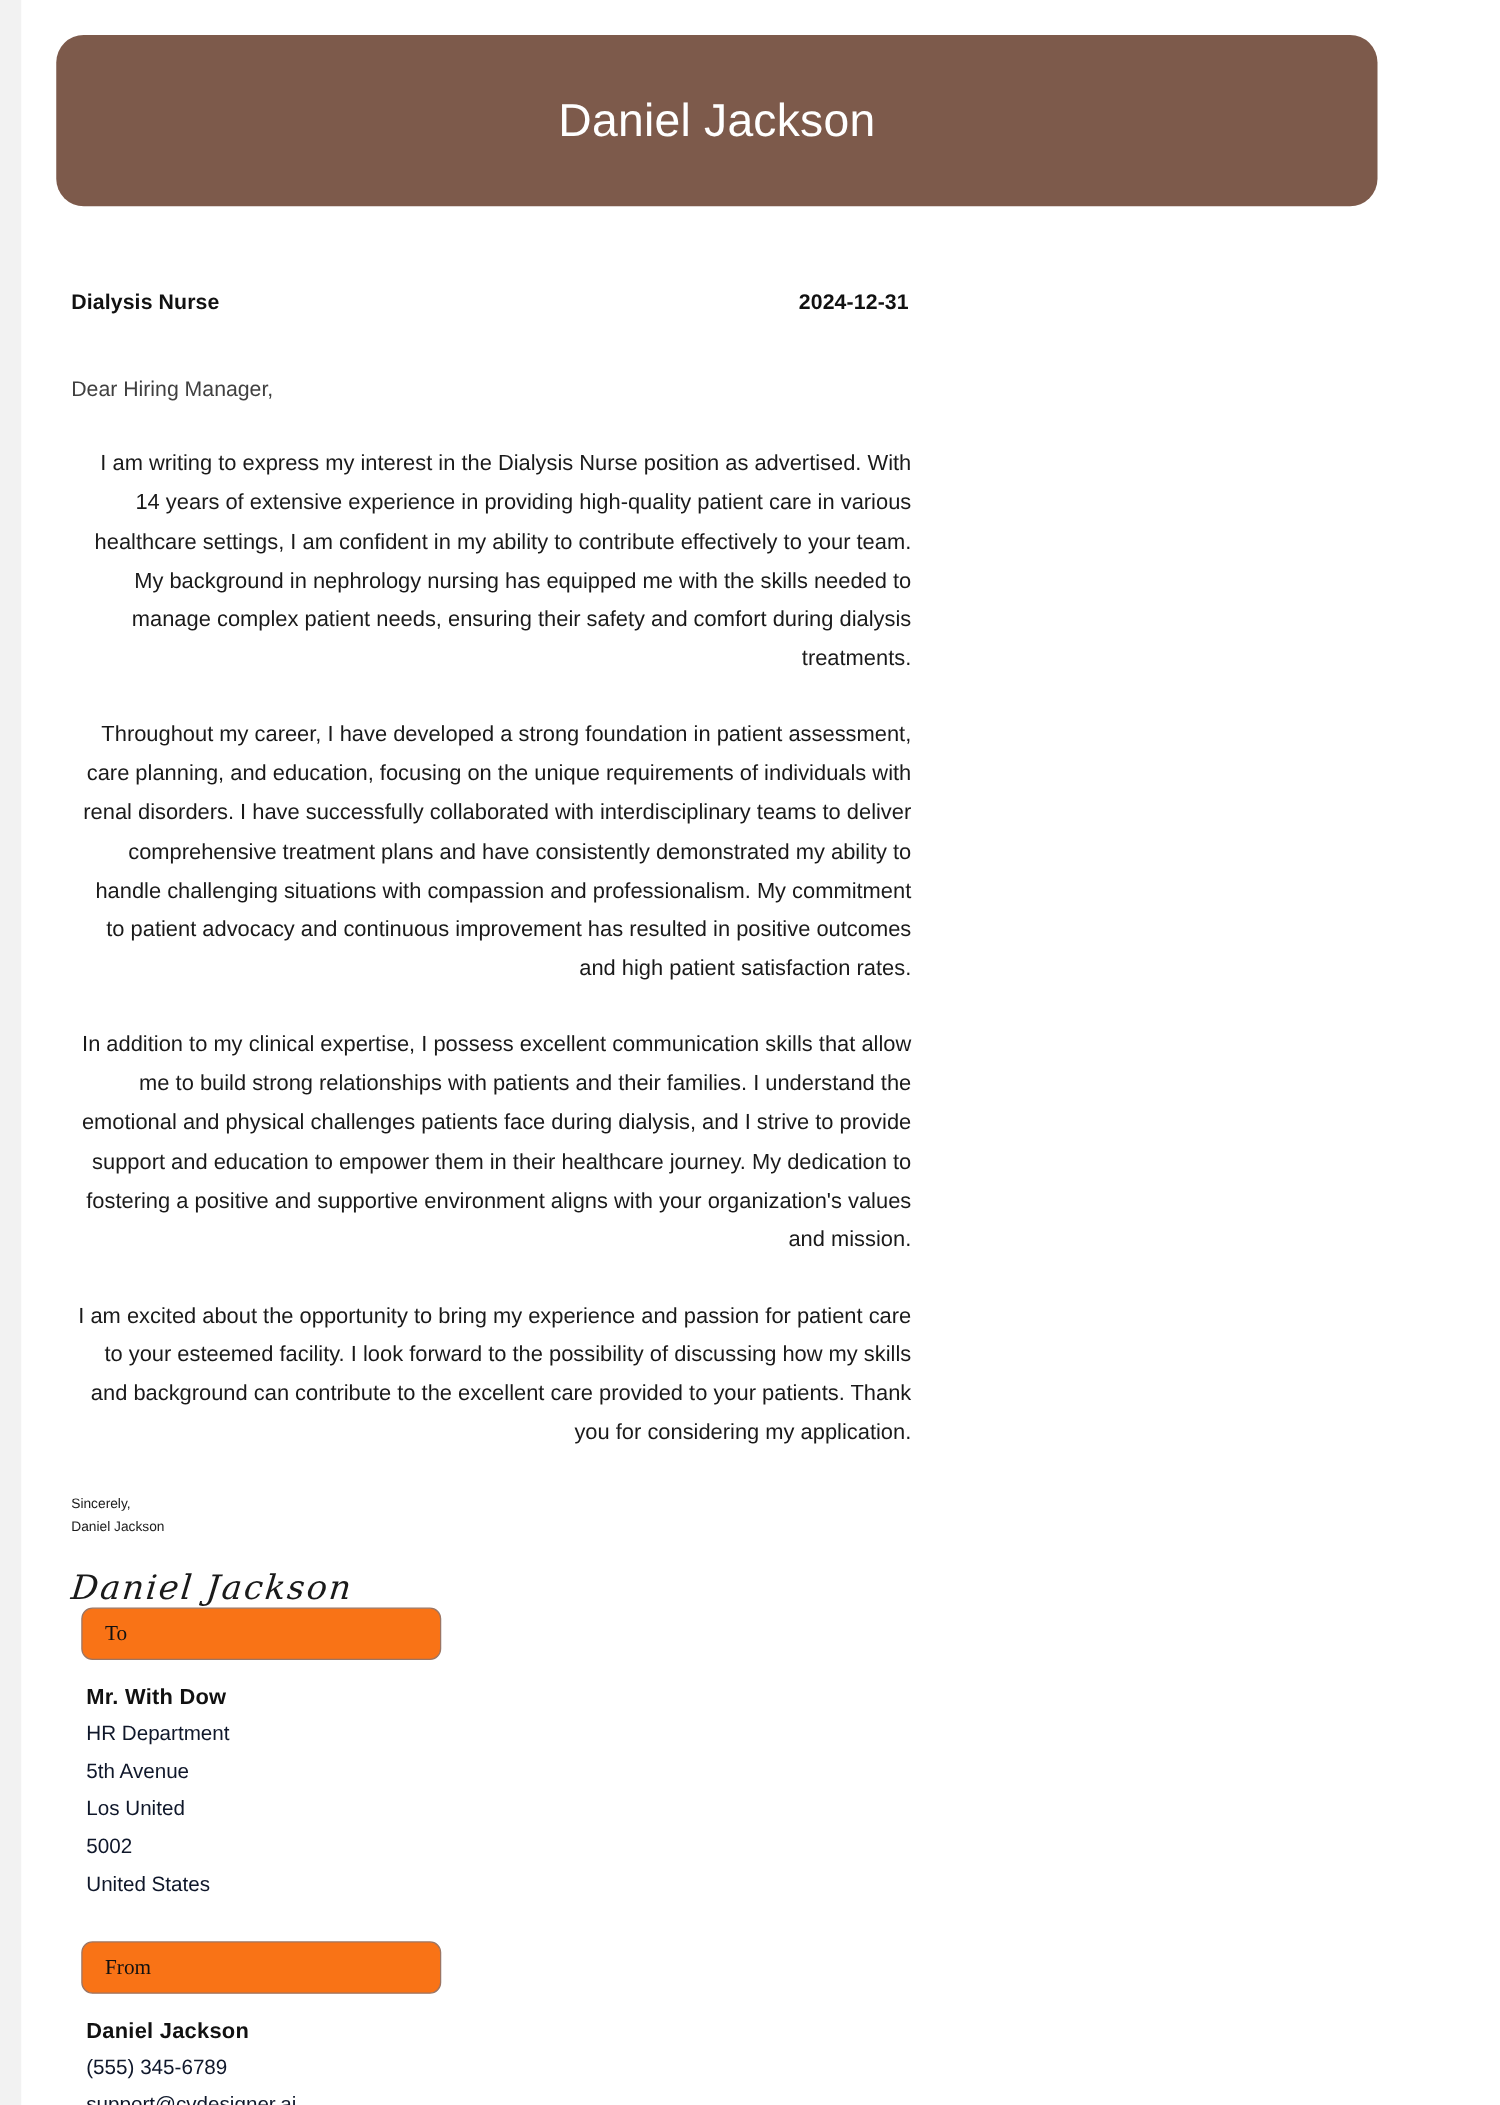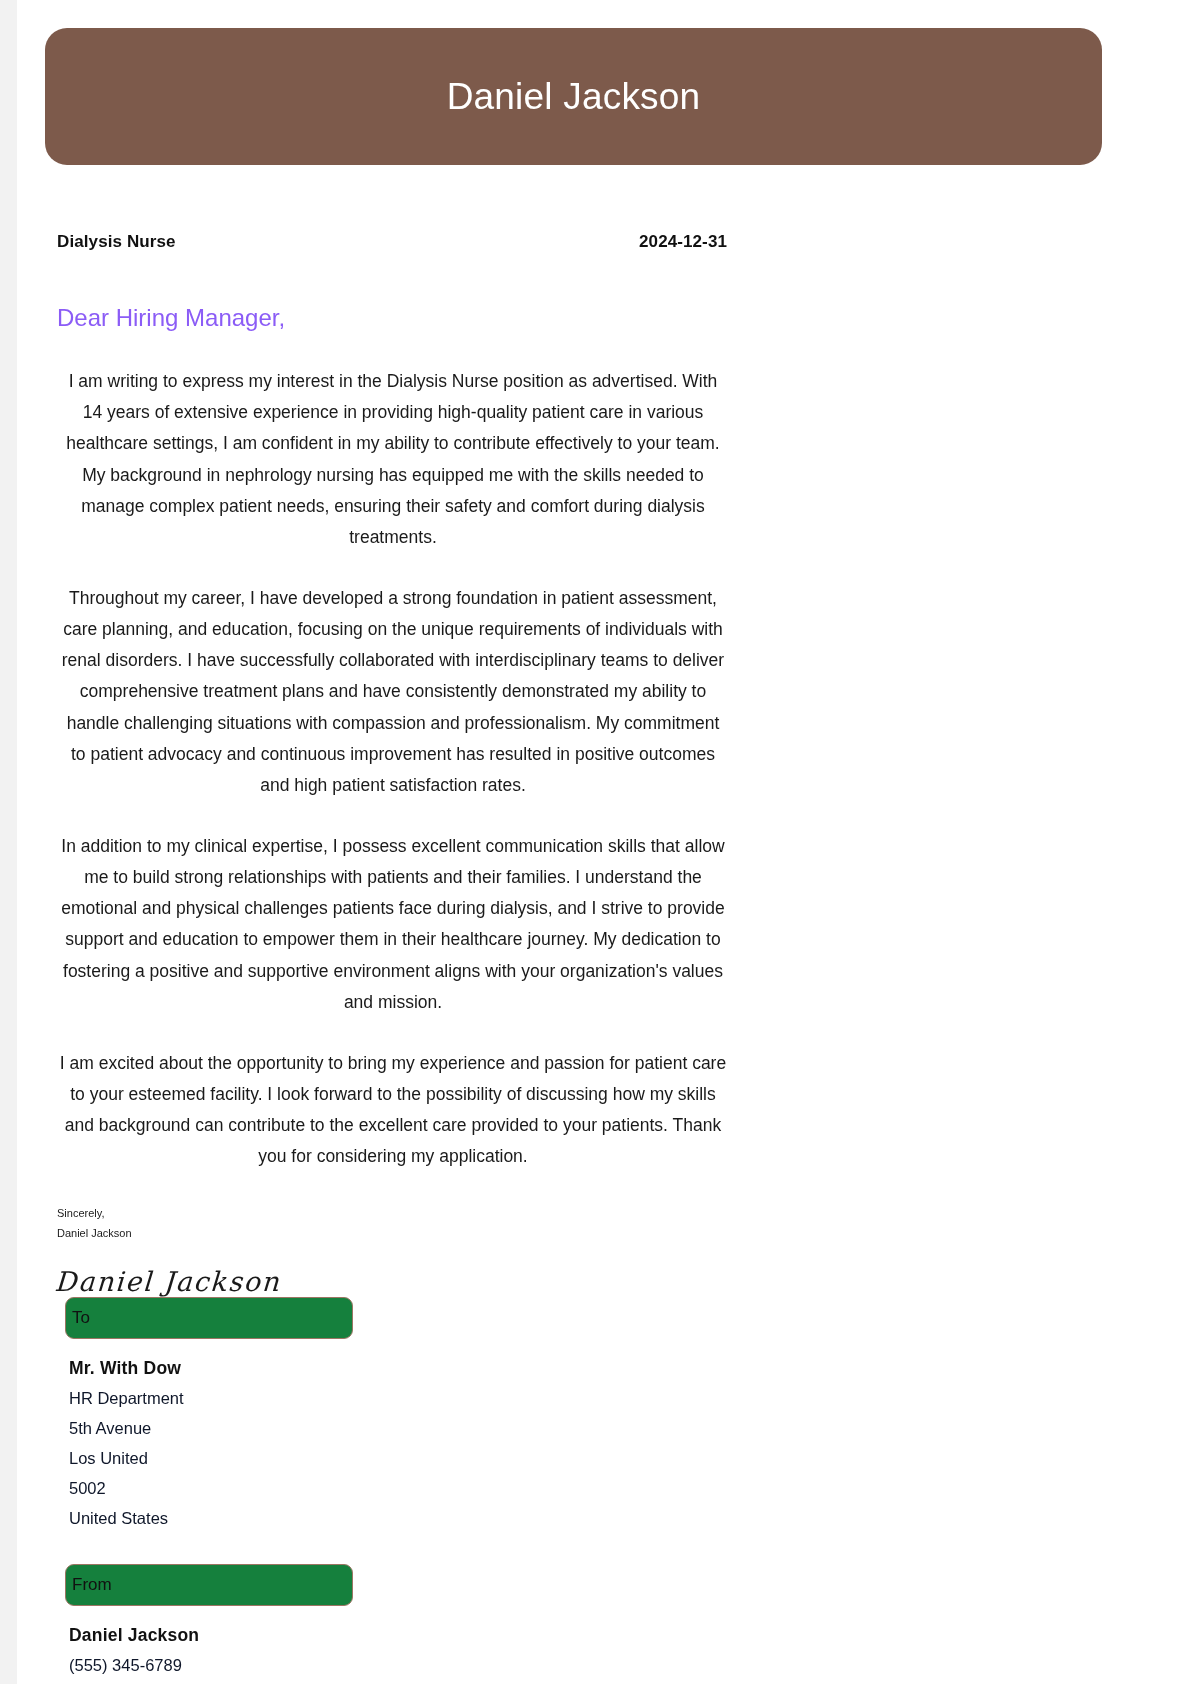--- a/index.html
+++ b/index.html
@@ -78,31 +78,31 @@
   }
   .letter-date {
     font-size: 17px;
     font-weight: 700;
     color: #111111;
     letter-spacing: 0.1px;
   }
 
   .salutation {
     margin-top: 47px;
-    font-size: 24px;
-    color: #8b5cf6;
+    font-size: 17px;
+    color: #404040;
     line-height: 1.55;
   }
   .para {
     margin-top: 30px;
     font-size: 17.5px;
     color: #1a1a1a;
     line-height: 1.78;
     width: 672px;
-    text-align: center;
+    text-align: right;
   }
   .closing {
     margin-top: 32px;
     font-size: 11px;
     color: #1a1a1a;
     line-height: 1.78;
   }
   .closing div { display: block; }
   .signature {
     margin-top: 22px;
@@ -117,22 +117,23 @@
   }
 
   
   .addr-pill {
     width: 288px;
     height: 42px;
     border: 1.6px solid #9c7563;
     border-radius: 9px;
     display: flex;
     align-items: center;
-    padding-left: 6px;
-    background: #15803d;
+    padding-left: 18px;
+    background: #f97316;
+    font-family: Liberation Serif, serif;
   }
   .addr-pill-label {
     font-size: 17px;
     color: #111111;
     font-weight: 400;
   }
   .addr-block {
     margin-top: 14px;
     padding-left: 4px;
   }

